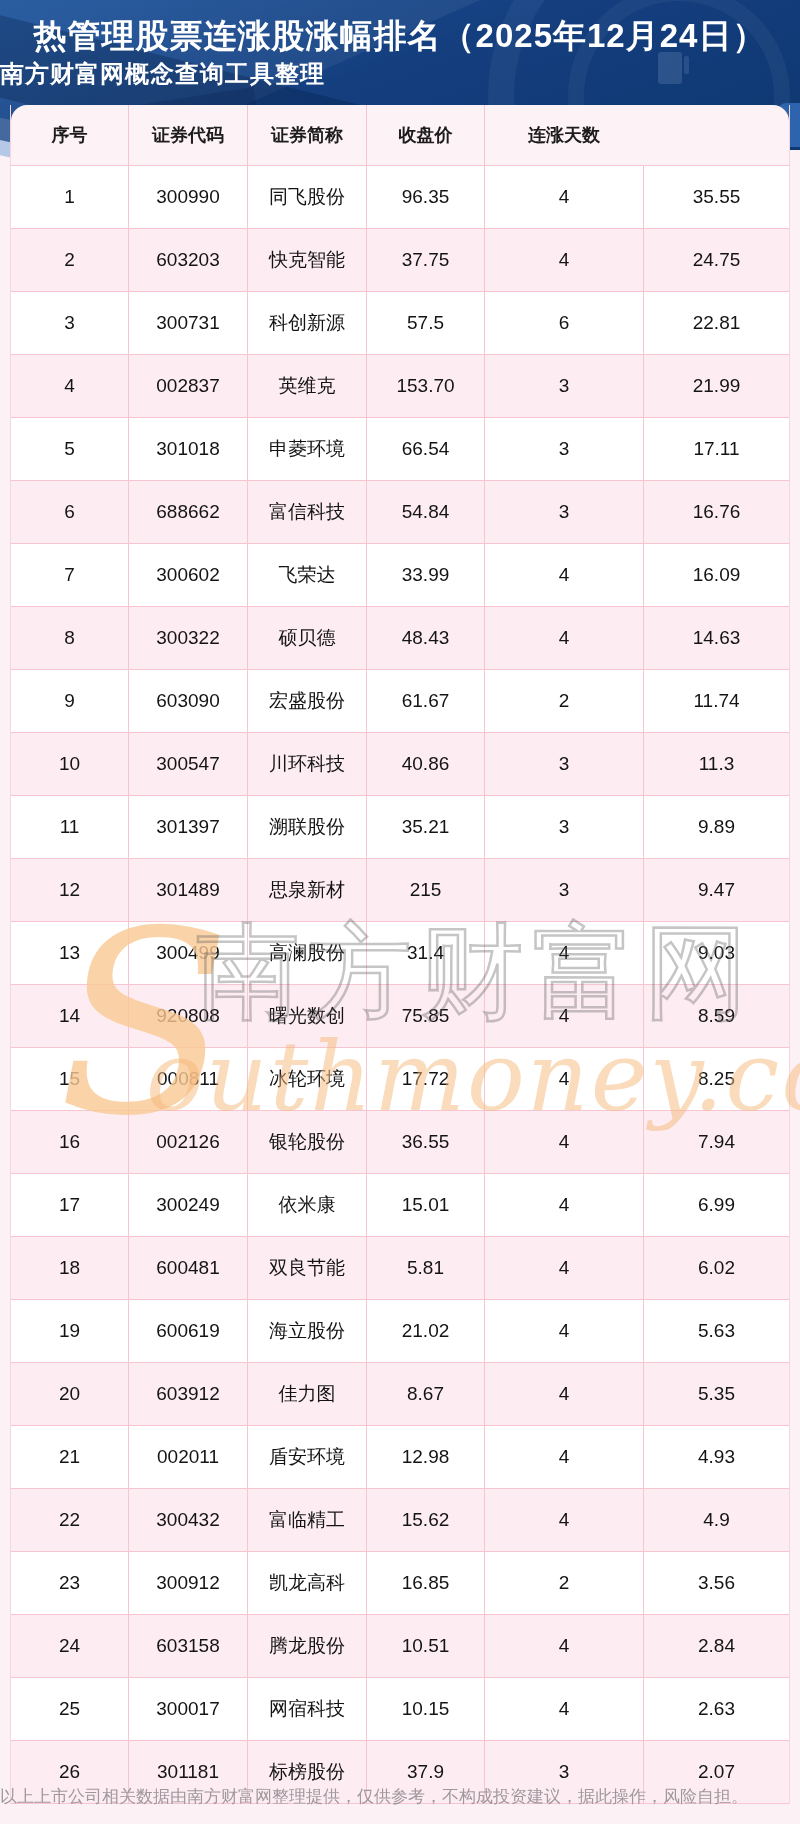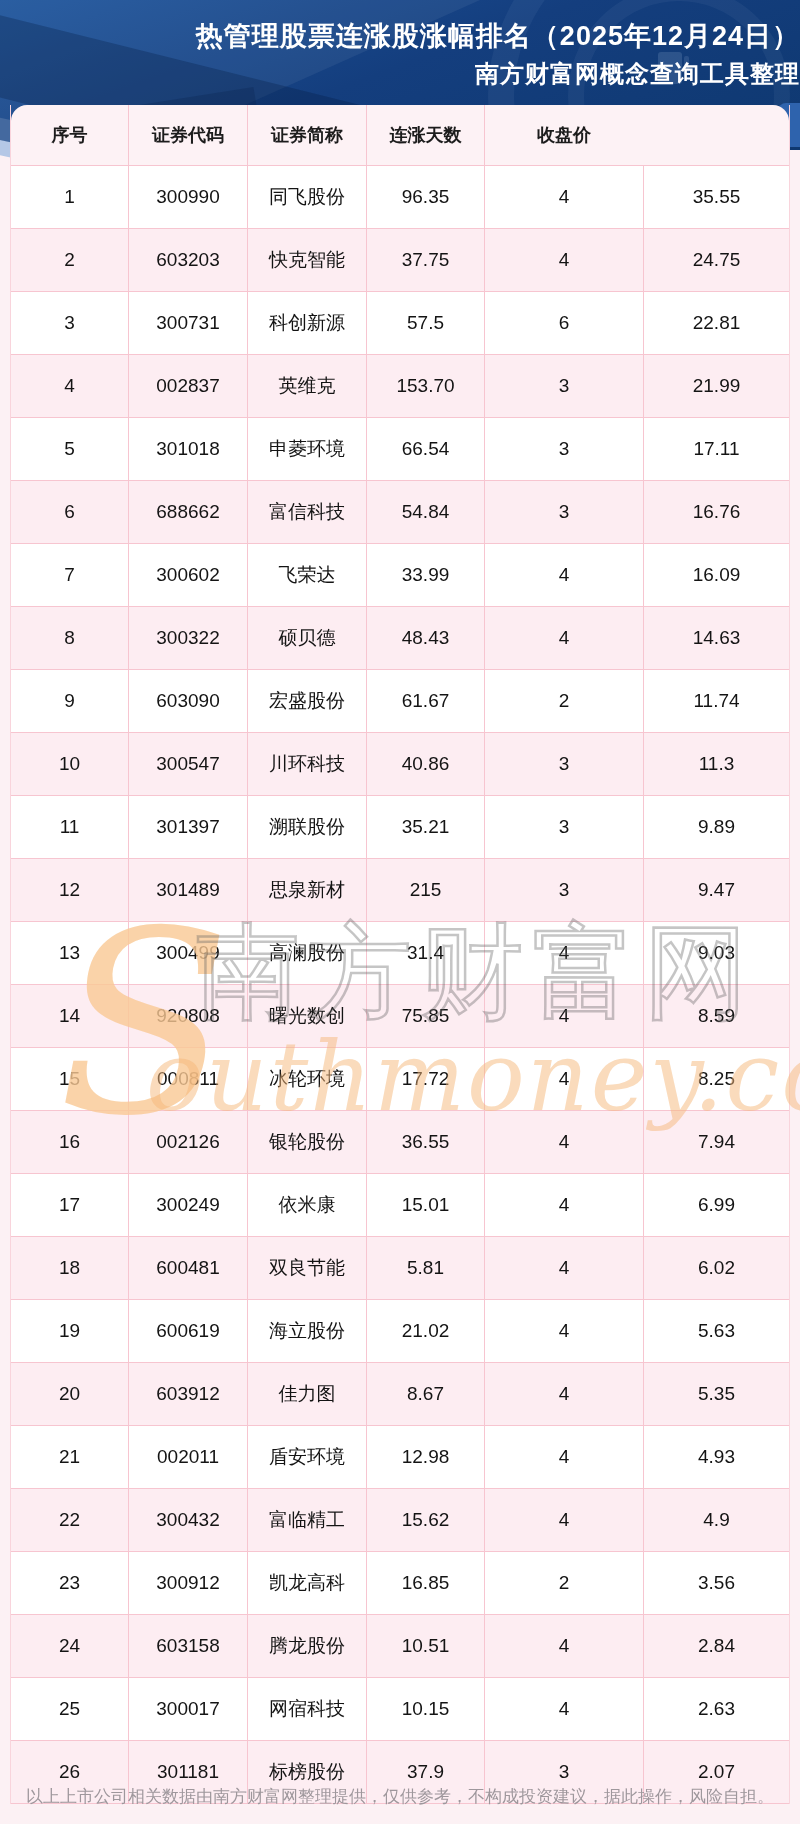--- a/index.html
+++ b/index.html
@@ -22,23 +22,23 @@
   .banner .photo-band2{position:absolute;left:-40px;top:110px;width:300px;height:60px;
     background:rgba(8,32,70,0.25);transform:rotate(-9deg);}
   .gauge-ring{position:absolute;right:-70px;top:-95px;width:330px;height:330px;border-radius:50%;
     border:26px solid rgba(210,228,255,0.055);}
   .gauge-ring-inner{position:absolute;right:10px;top:-15px;width:190px;height:190px;border-radius:50%;
     border:16px solid rgba(210,228,255,0.05);}
   .fuel-pump{position:absolute;right:118px;top:52px;width:24px;height:32px;border-radius:3px;
     background:rgba(215,232,252,0.14);}
   .fuel-pump::after{content:"";position:absolute;right:-7px;top:4px;width:5px;height:18px;
     border-radius:2px;background:rgba(215,232,252,0.12);}
-  .banner-title-1{position:relative;margin:0;padding-top:21px;text-align:right;color:#fff;
-    font-size:27px;line-height:30px;font-weight:700;letter-spacing:1px;}
-  .banner-title-2{position:relative;margin:0;padding-top:9px;text-align:right;color:#fff;
+  .banner-title-1{position:relative;margin:0;padding-top:21px;text-align:center;color:#fff;
+    font-size:33px;line-height:30px;font-weight:700;letter-spacing:1px;}
+  .banner-title-2{position:relative;margin:0;padding-top:9px;text-align:left;color:#fff;
     font-size:24px;line-height:27px;font-weight:700;letter-spacing:1px;}
   .streak-steel{position:absolute;left:-14px;top:126px;width:104px;height:22px;background:#44699f;
     transform:rotate(12deg);z-index:1;}
   .streak-light{position:absolute;left:-14px;top:147px;width:92px;height:15px;background:#b5c8e6;
     transform:rotate(12deg);z-index:1;}
   .corner-accent{position:absolute;right:0;top:103px;width:22px;height:44px;background:#2e63ad;
     border-radius:8px 0 0 0;z-index:1;}
 
   
   .stock-table{position:absolute;left:10px;top:105px;width:780px;z-index:2;
@@ -61,21 +61,21 @@
   .watermark{position:absolute;left:0;top:0;width:800px;height:1824px;z-index:5;pointer-events:none;}
   .wm-s{position:absolute;left:58px;top:898px;font-family:"DejaVu Serif","Liberation Serif",serif;
     font-style:italic;font-size:252px;line-height:252px;color:var(--wm-orange);}
   .wm-site{position:absolute;left:196px;top:920px;font-size:104px;line-height:104px;font-weight:400;
     letter-spacing:8px;color:transparent;-webkit-text-stroke:2.5px rgba(95,95,95,0.36);
     font-family:"Liberation Sans","DejaVu Sans",sans-serif;}
   .wm-domain{position:absolute;left:146px;top:1022px;font-family:"DejaVu Serif","Liberation Serif",serif;
     font-style:italic;font-size:96px;line-height:110px;letter-spacing:2px;color:rgba(246,184,122,0.5);}
 
   
-  .footer{position:absolute;left:0;top:1784px;width:800px;text-align:center;
+  .footer{position:absolute;left:0;top:1784px;width:800px;text-align:left;
     font-size:17px;line-height:26px;color:var(--footer-gray);z-index:2;}
 </style>
 </head>
 <body>
 
 <div class="page">
 
   <div class="banner">
     <div class="photo-tri"></div>
     <div class="photo-band"></div>
@@ -88,22 +88,22 @@
   </div>
   <div class="streak-steel"></div>
   <div class="streak-light"></div>
   <div class="corner-accent"></div>
 
   <div class="stock-table">
     <div class="thead" id="thead">
         <div class="th">序号</div>
         <div class="th">证券代码</div>
         <div class="th">证券简称</div>
+        <div class="th">收盘价</div>
         <div class="th">连涨天数</div>
-        <div class="th">收盘价</div>
       </div>
     <div id="rows">
         <div class="row odd">
           <div class="cell">1</div>
           <div class="cell">300990</div>
           <div class="cell">同飞股份</div>
           <div class="cell">96.35</div>
           <div class="cell">4</div>
           <div class="cell">35.55</div>
         </div>

